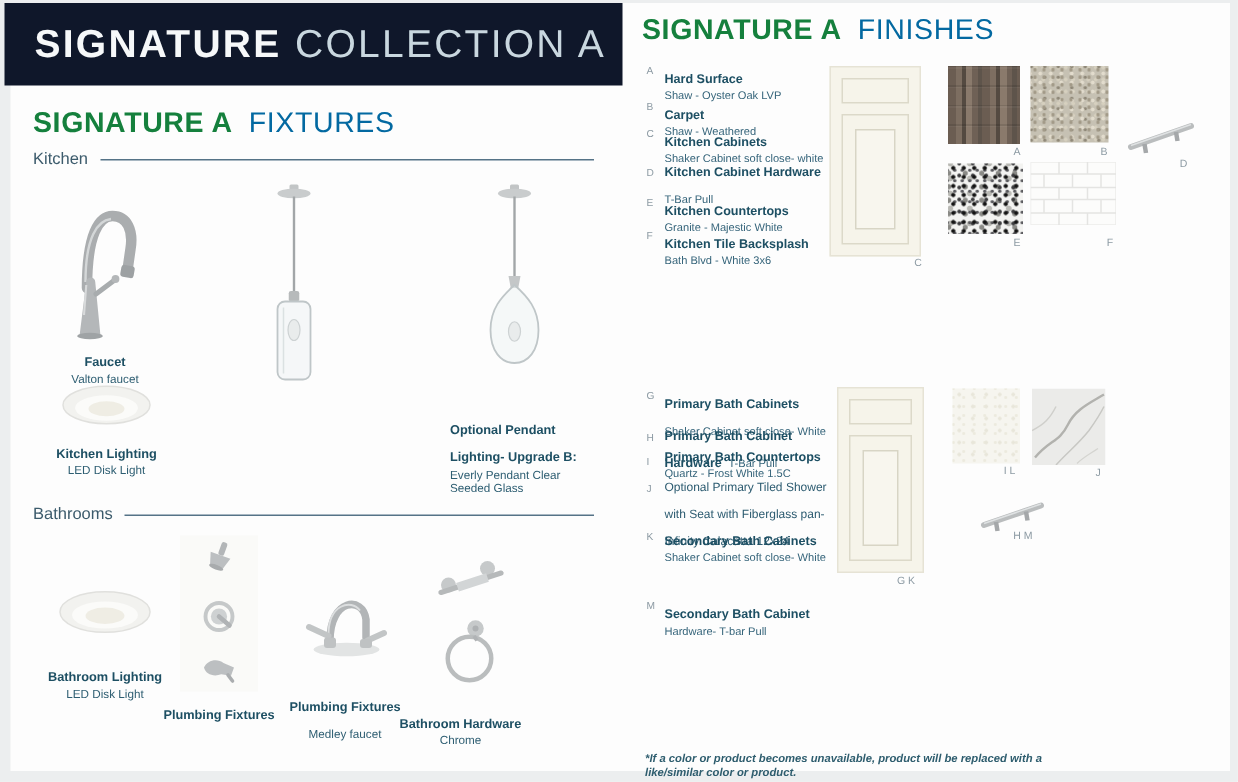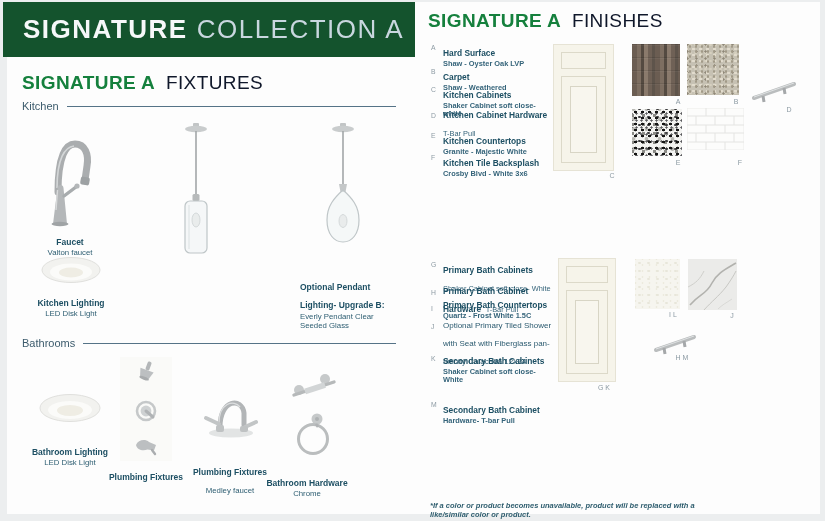--- a/index.html
+++ b/index.html
@@ -2,50 +2,50 @@
 <html><head>
 <meta charset="utf-8">
 <style>
   * { margin:0; padding:0; box-sizing:border-box; }
   html,body { background:#e9ebec; }
   body { font-family:"Liberation Sans", sans-serif; }
   #page { position:relative; width:825px; height:521px; background:#eceeef; overflow:hidden; }
   #sheet { position:absolute; left:7px; top:2px; width:813px; height:512px; background:#fdfdfd; }
 
   
-  .banner { position:absolute; left:3px; top:2px; width:412px; height:55px; background:#14532d;
+  .banner { position:absolute; left:3px; top:2px; width:412px; height:55px; background:#0f172a;
             display:flex; align-items:center; padding-left:20px; }
   .banner .b1 { color:#f6f8f9; font-size:26px; font-weight:700; letter-spacing:1.5px; }
   .banner .b2 { color:#c9d7df; font-size:26px; font-weight:300; letter-spacing:1.5px; margin-left:9px; }
 
   
   .h2 { position:absolute; font-size:19px; letter-spacing:0.4px; white-space:nowrap; }
   .h2 .hb { color:#15803d; font-weight:700; }
-  .h2 .hl { color:#0f172a; font-weight:400; margin-left:5px; }
+  .h2 .hl { color:#0369a1; font-weight:400; margin-left:5px; }
 
   .rule-row { position:absolute; display:flex; align-items:center; }
   .rule-row .rlab { font-size:11px; color:#3c5b6c; font-weight:500; margin-right:8px; white-space:nowrap; }
   .rule-row .rline { flex:1; border-top:1px solid #557387; height:0; }
 
   
   .cap { position:absolute; text-align:center; line-height:1.15; }
   .cap.left { text-align:left; }
   .cap .t { font-size:8.5px; font-weight:700; color:#1d4f63; }
   .cap .s { font-size:7.8px; font-weight:400; color:#2e5e72; }
   .cap .s.blk { display:block; }
 
   .img { position:absolute; }
   .shower-card { background:#fafaf8; }
 
   
   .fitem { position:absolute; width:124px; padding-left:13px; line-height:1.12; }
   .fitem .ltr { position:absolute; left:1px; top:2px; font-size:6.8px; color:#8c9aa3; }
   .fitem .ft { font-size:8.4px; font-weight:700; color:#1d4f63; }
   .fitem .fs { font-size:7.4px; color:#35647a; }
-  .fitem .fs.blk { display:block;font-weight:bold; }
+  .fitem .fs.blk { display:block; }
   .fitem.plain .ft { font-weight:400; font-size:8px; color:#2c5b70; }
 
   
   .sw { position:absolute; }
   .sw-label { position:absolute; transform:translateX(-50%); font-size:7px; color:#8c9aa3; white-space:nowrap; }
   .cab { background:#f6f4ea; border:1px solid #e6e3d5; }
   .cab .drawer { position:absolute; left:7px; right:7px; top:7px; height:17px; border:1px solid #dcd9c9; }
   .cab .door { position:absolute; left:7px; right:7px; top:31px; bottom:7px; border:1px solid #dcd9c9; }
   .cab .panel { position:absolute; left:8px; right:8px; top:9px; bottom:9px; border:1px solid #d8d5c5; background:#f8f6ee; }
   .wood { background:
@@ -228,21 +228,21 @@
     <span class="fs">T-Bar Pull</span>
   </div>
   <div class="fitem" style="left:430px; top:130px;">
     <span class="ltr">E</span>
     <span class="ft">Kitchen Countertops</span>
     <span class="fs blk">Granite - Majestic White</span>
   </div>
   <div class="fitem" style="left:430px; top:152px;">
     <span class="ltr">F</span>
     <span class="ft">Kitchen Tile Backsplash</span>
-    <span class="fs blk">Crosby Blvd - White 3x6</span>
+    <span class="fs blk">Bath Blvd - White 3x6</span>
   </div>
 
   <div class="fitem" style="left:430px; top:259px;">
     <span class="ltr">G</span>
     <span class="ft">Primary Bath Cabinets</span>
     <span class="fs">Shaker Cabinet soft close- White</span>
   </div>
   <div class="fitem" style="left:430px; top:280px;">
     <span class="ltr" style="top:9px;">H</span>
     <span class="ft">Primary Bath Cabinet Hardware</span>

